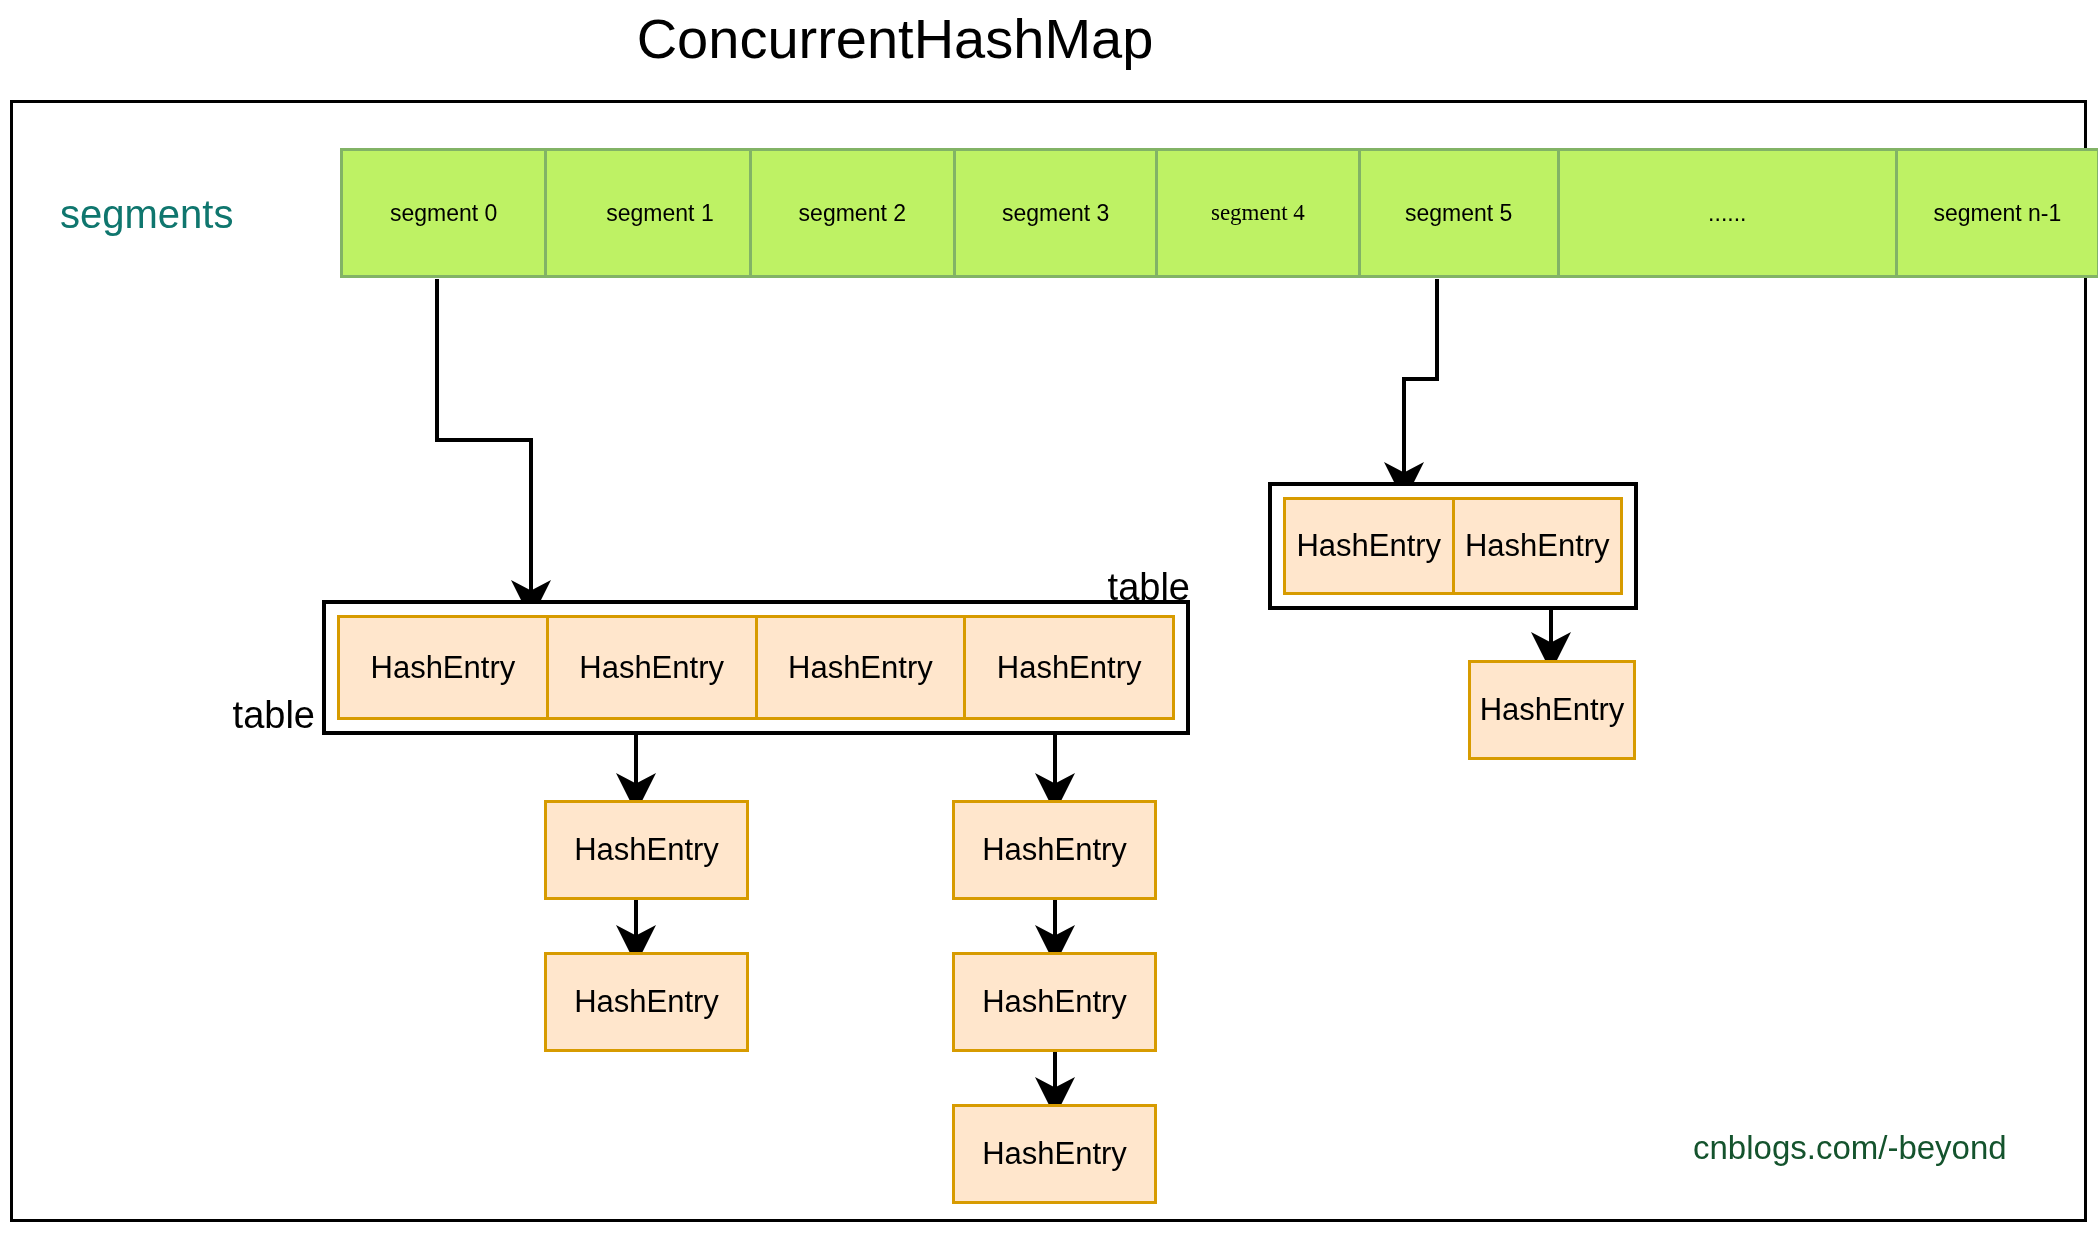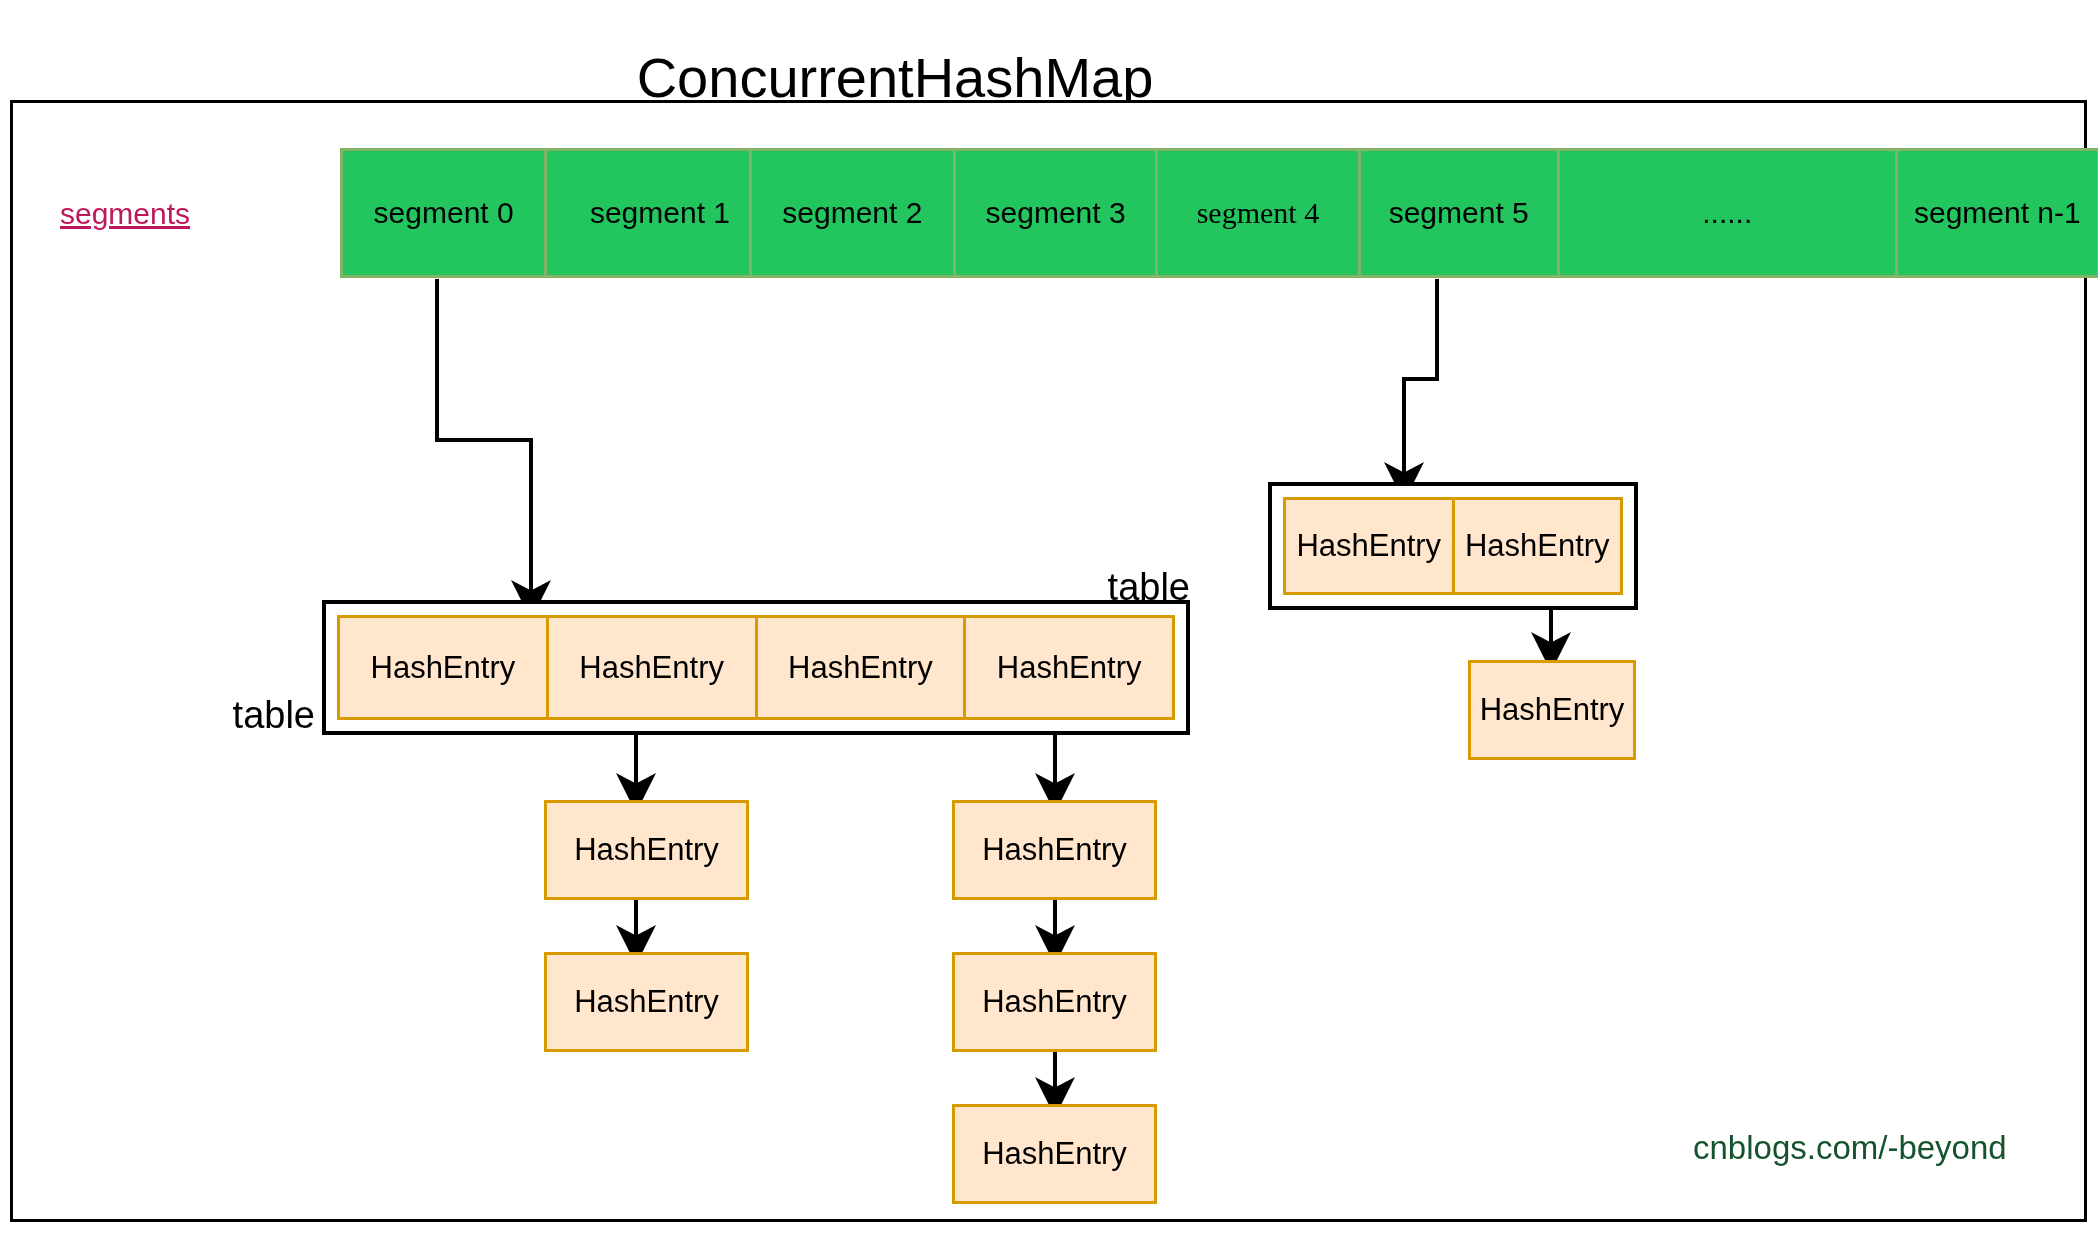--- a/index.html
+++ b/index.html
@@ -24,43 +24,41 @@
     position: absolute;
     left: 0;
     top: 6px;
     width: 1790px;
     text-align: center;
     font-size: 56px;
     line-height: 66px;
     font-weight: 400;
     color: #000000;
     white-space: nowrap;
-    margin-top: 39px;
   }
 
   
   .outer-frame {
     position: absolute;
     left: 10px;
     top: 100px;
     width: 2077px;
     height: 1122px;
     border: 3px solid #000000;
     box-sizing: border-box;
     background: #ffffff;
   }
 
   
   .side-label {
     position: absolute;
-    font-size: 30px;
+    font-size: 40px;
     line-height: 42px;
-    color: #be185d;
-    white-space: nowrap;
-    text-decoration: underline;
+    color: #0f766e;
+    white-space: nowrap;
   }
   .table-label {
     position: absolute;
     font-size: 38px;
     line-height: 38px;
     color: #000000;
     white-space: nowrap;
     text-align: right;
     margin-top: 44px;
   }
@@ -71,26 +69,26 @@
     left: 340px;
     top: 148px;
     height: 130px;
     display: flex;
     box-sizing: border-box;
     border: 3px solid #82b366;
     background: #d5e8d4;
   }
   .segment-cell {
     box-sizing: border-box;
-    background: #22c55e;
+    background: #bef264;
     border-right: 3px solid #82b366;
     display: flex;
     align-items: center;
     justify-content: center;
-    font-size: 30px;
+    font-size: 23px;
     color: #000000;
     white-space: nowrap;
   }
   .segment-cell:last-child { border-right: none; }
 
   
   .table-box {
     position: absolute;
     box-sizing: border-box;
     border: 4px solid #000000;

